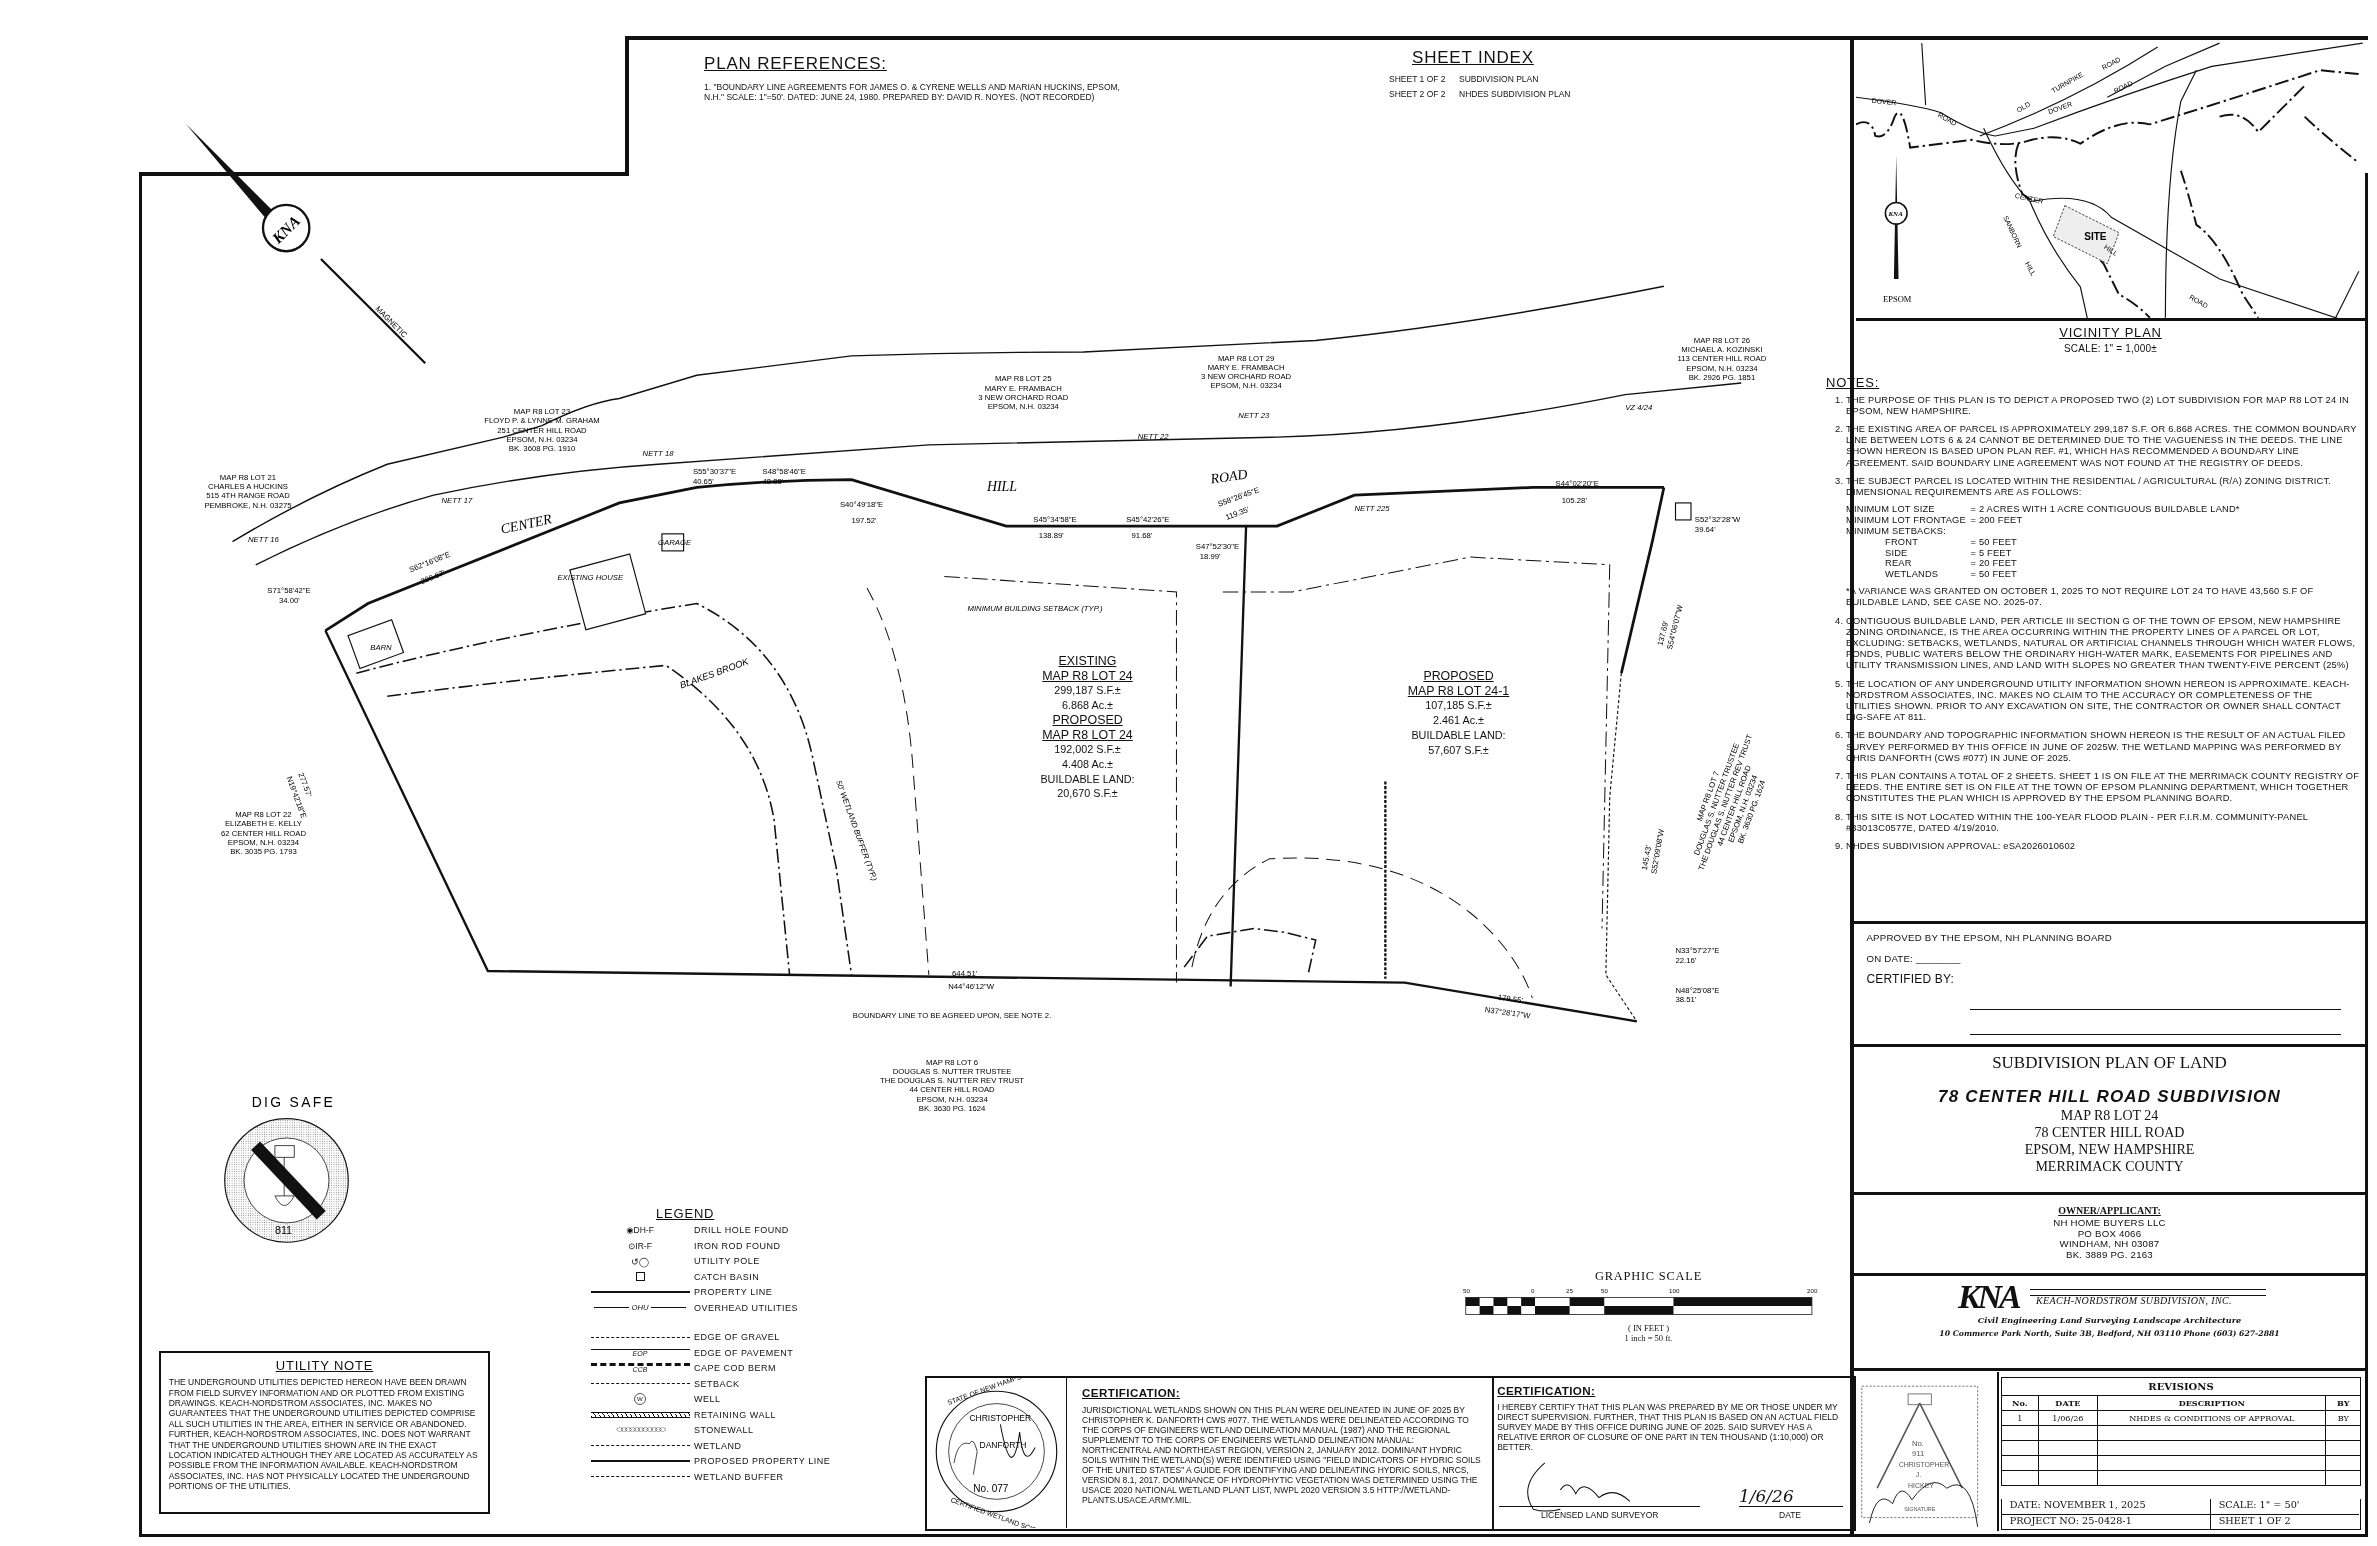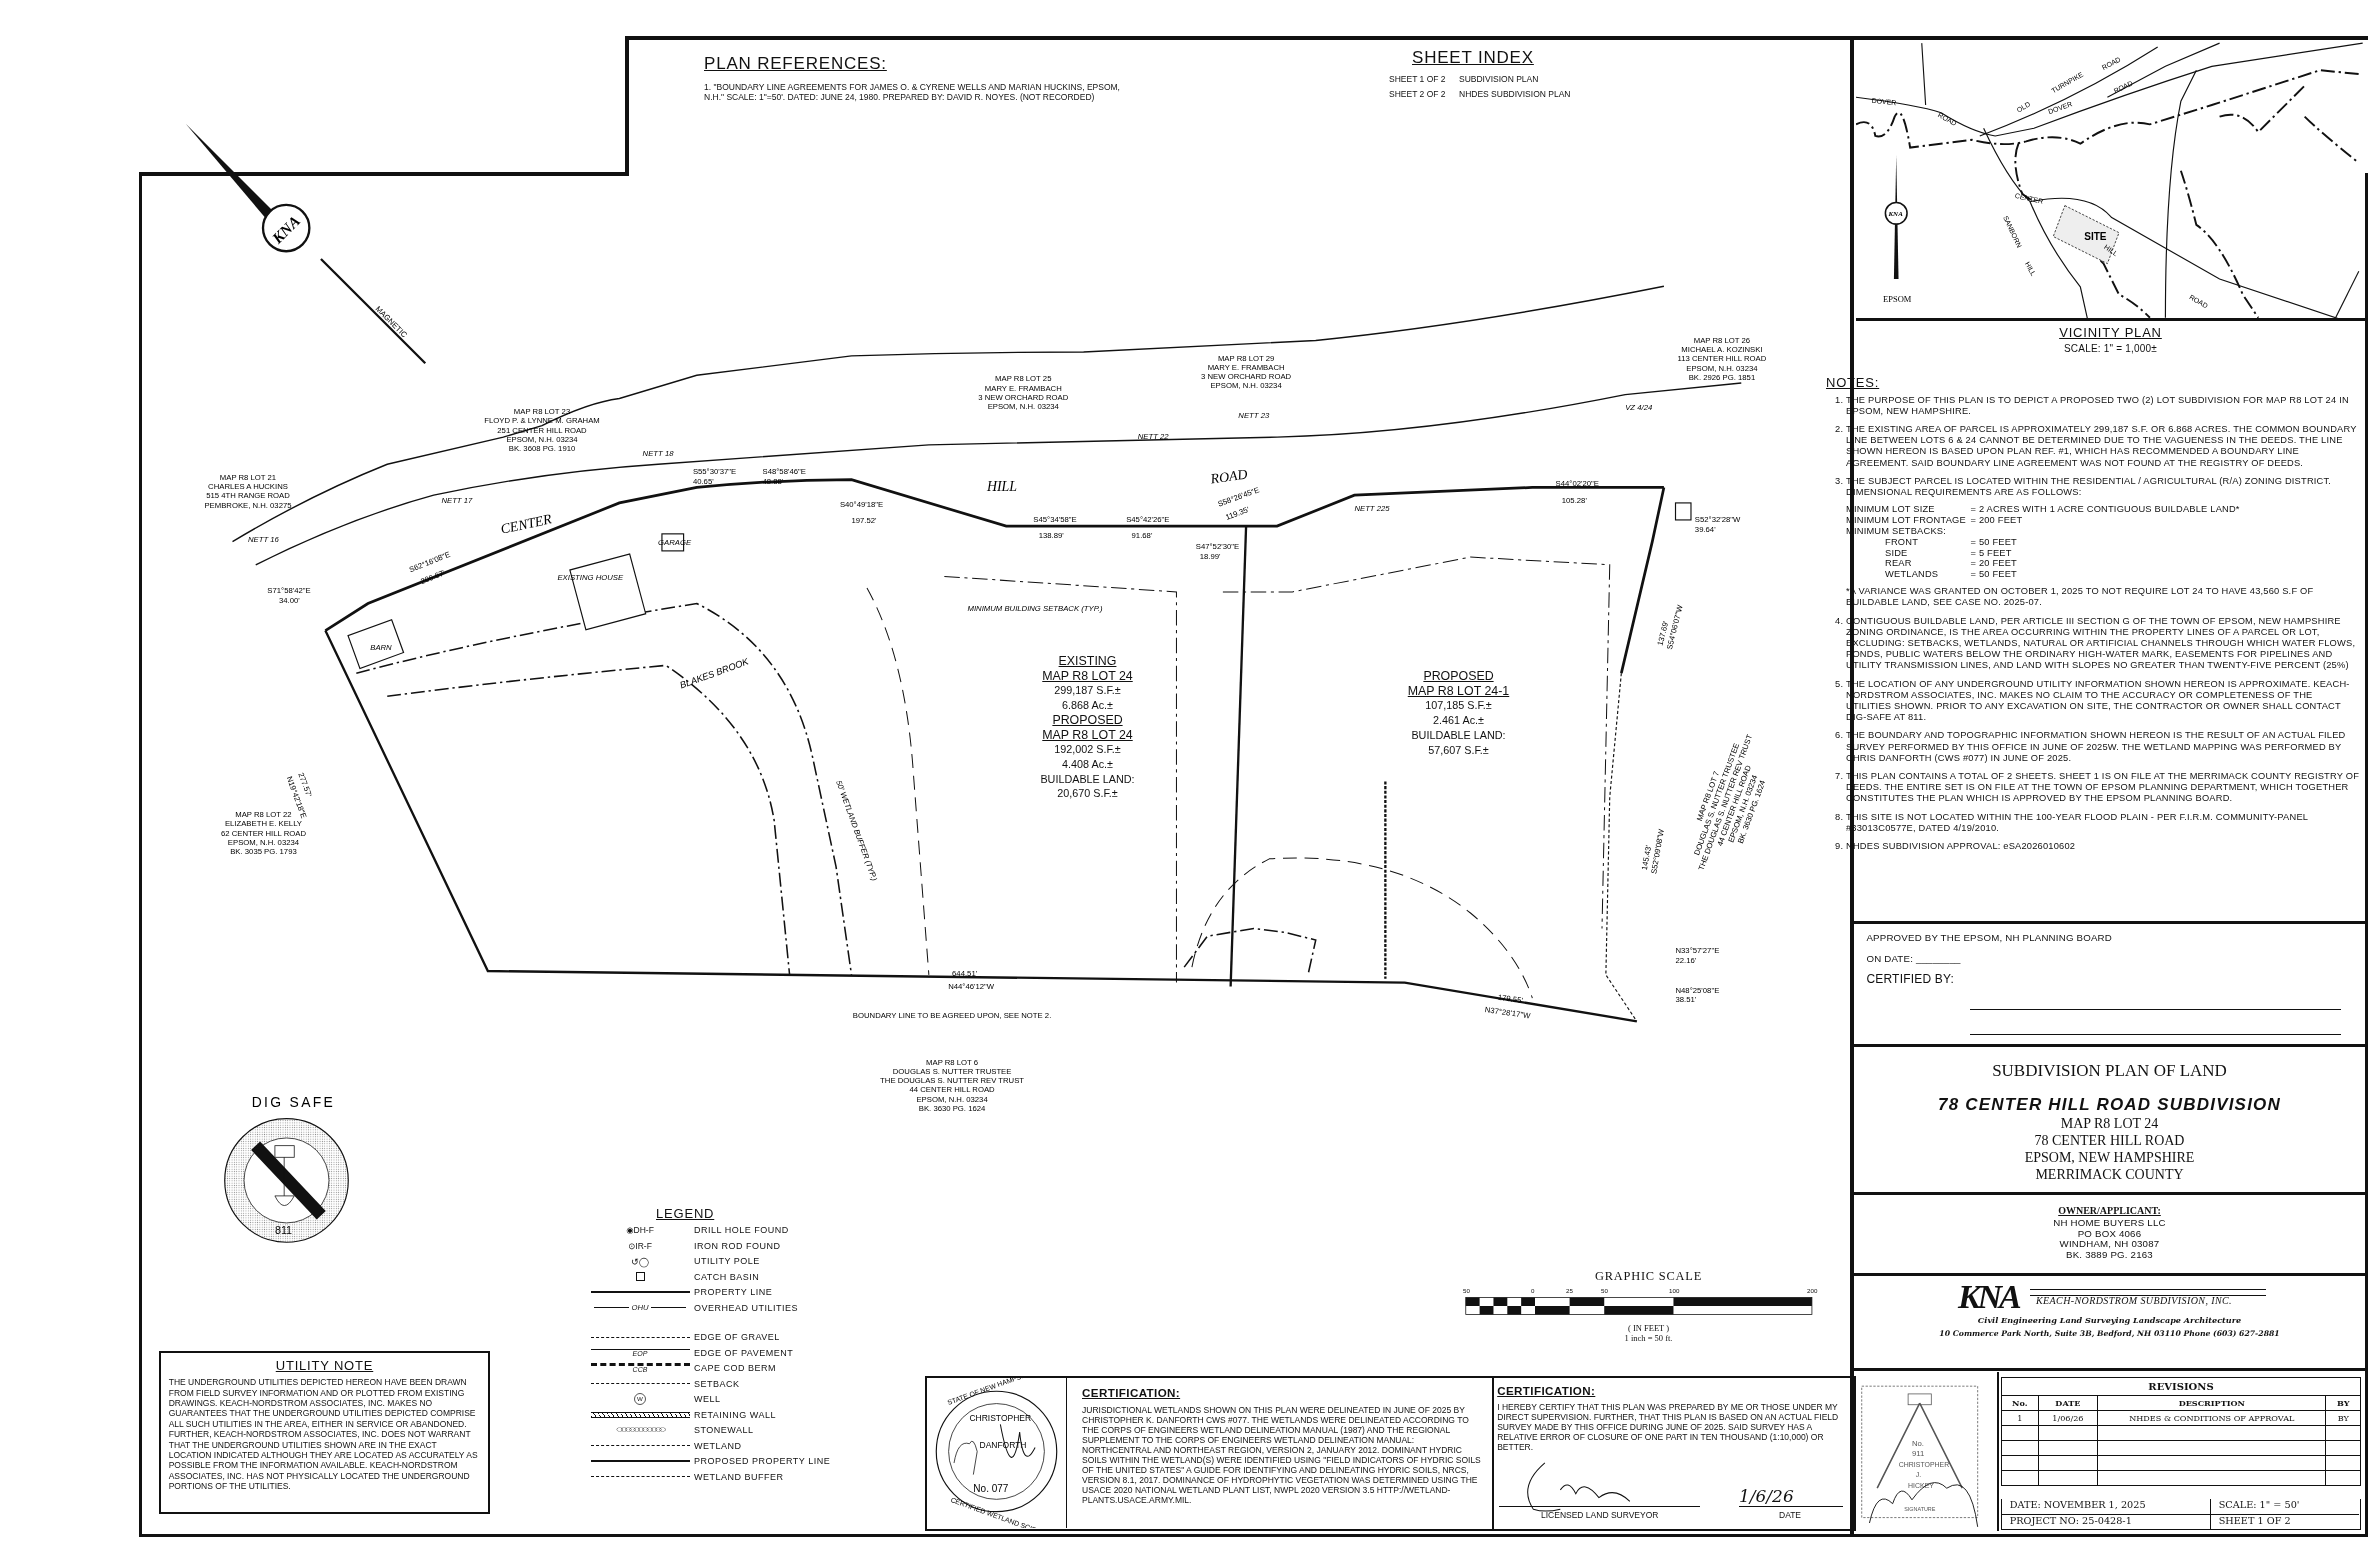--- a/index.html
+++ b/index.html
@@ -170,21 +170,21 @@
 
 <div class="abs approval-box">
   <div class="txt12" style="position:absolute;left:12.4px;top:7.7px;font-size:9.7px;">APPROVED BY THE EPSOM, NH PLANNING BOARD</div>
   <div class="txt12" style="position:absolute;left:12.4px;top:29px;font-size:9.7px;">ON DATE: ________</div>
   <div class="txt12" style="position:absolute;left:12.4px;top:50px;font-size:12px;">CERTIFIED BY:</div>
   <div style="position:absolute;left:116px;top:85px;width:371px;border-top:1.2px solid #111;"></div>
   <div style="position:absolute;left:116px;top:110px;width:371px;border-top:1.2px solid #111;"></div>
 </div>
 
 <div class="abs title-block center">
-  <div class="serif" style="font-size:17px;margin-top:20px;">SUBDIVISION PLAN OF LAND</div>
+  <div class="serif" style="font-size:17px;margin-top:12px;">SUBDIVISION PLAN OF LAND</div>
   <div style="font-size:17px;font-style:italic;font-weight:bold;margin-top:14px;letter-spacing:1.2px;">78 CENTER HILL ROAD SUBDIVISION</div>
   <div class="serif" style="font-size:14px;line-height:17px;">MAP R8 LOT 24</div>
   <div class="serif" style="font-size:14px;line-height:17px;">78 CENTER HILL ROAD</div>
   <div class="serif" style="font-size:14px;line-height:17px;">EPSOM, NEW HAMPSHIRE</div>
   <div class="serif" style="font-size:14px;line-height:17px;">MERRIMACK COUNTY</div>
 </div>
 
 <div class="abs owner-block center">
   <div class="serif u" style="font-size:10px;font-weight:bold;margin-top:9.3px;">OWNER/APPLICANT:</div>
   <div class="txt12" style="font-size:9.7px;line-height:10.8px;margin-top:1.5px;">NH HOME BUYERS LLC</div>

